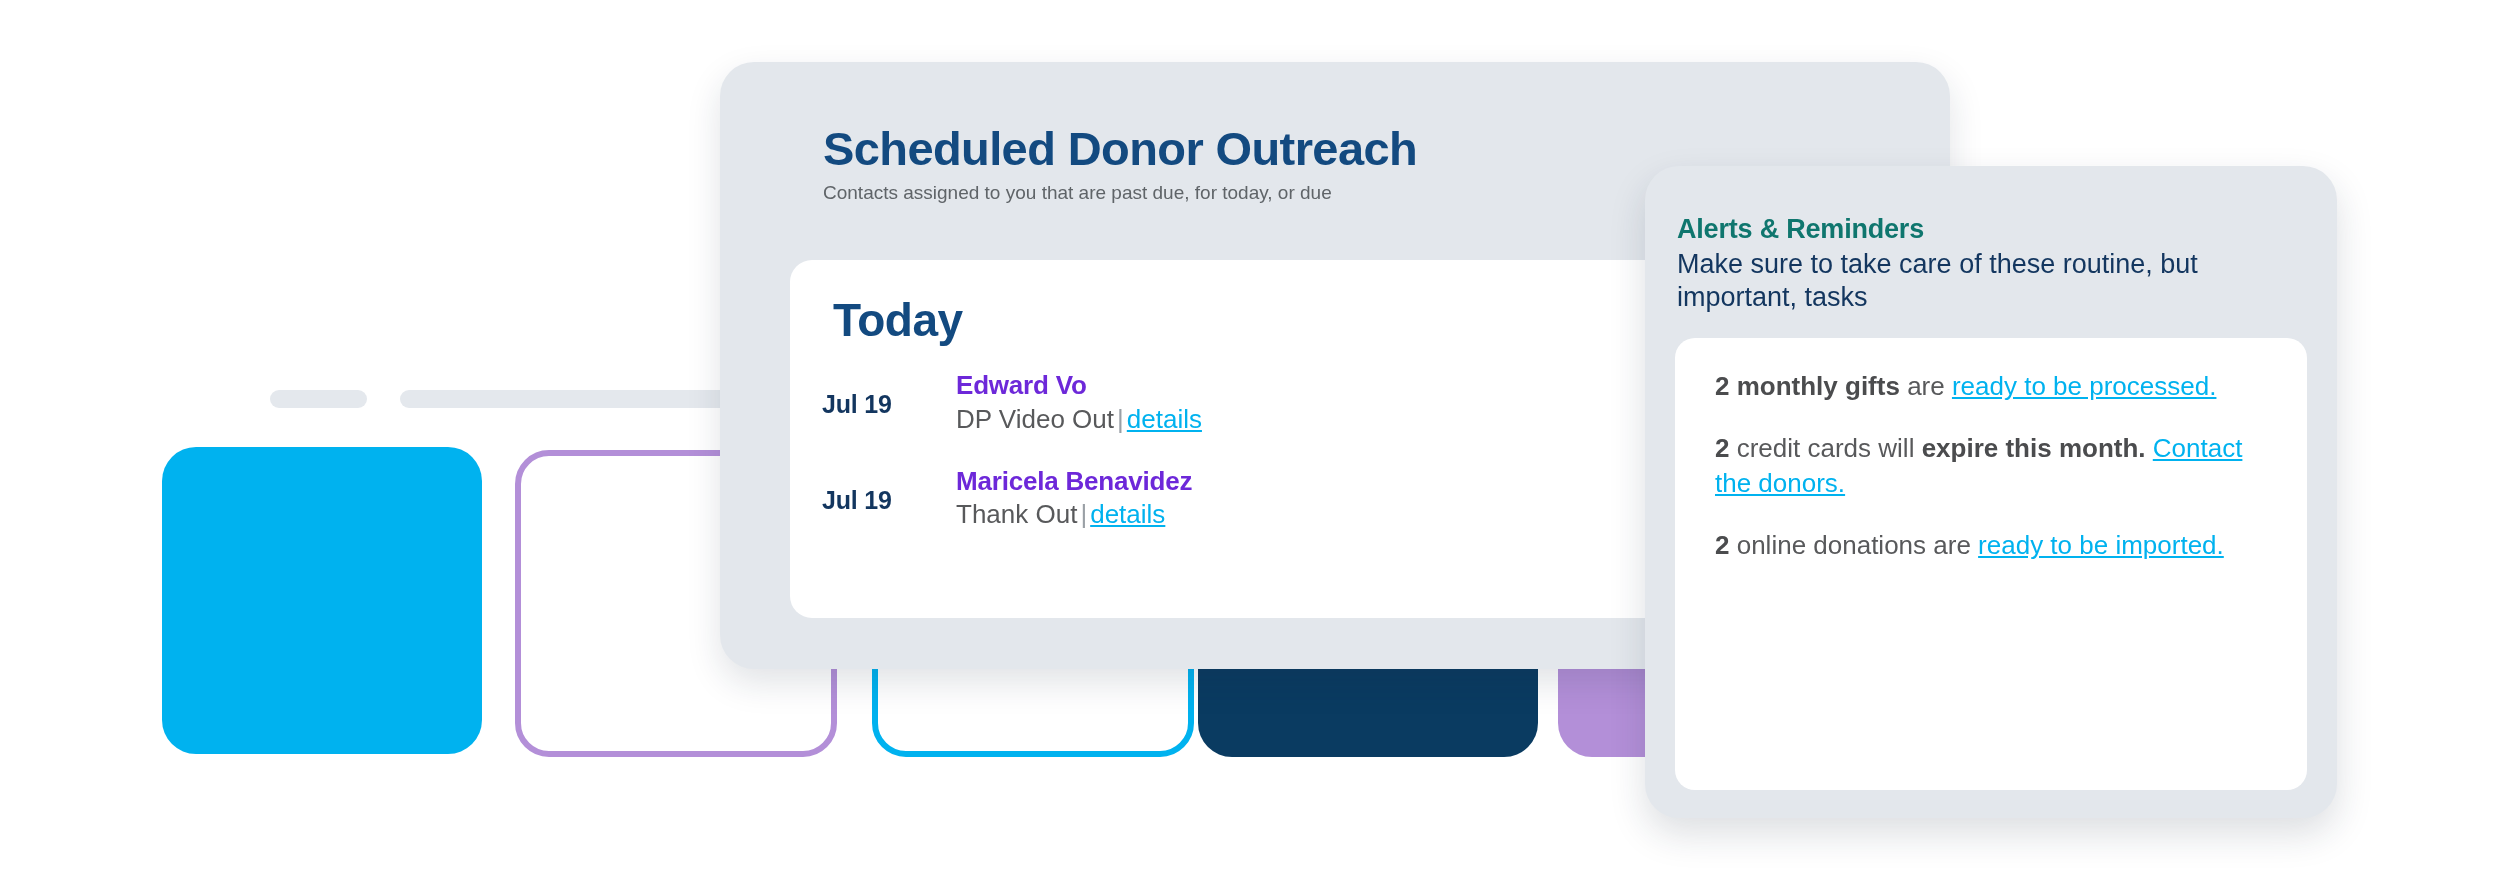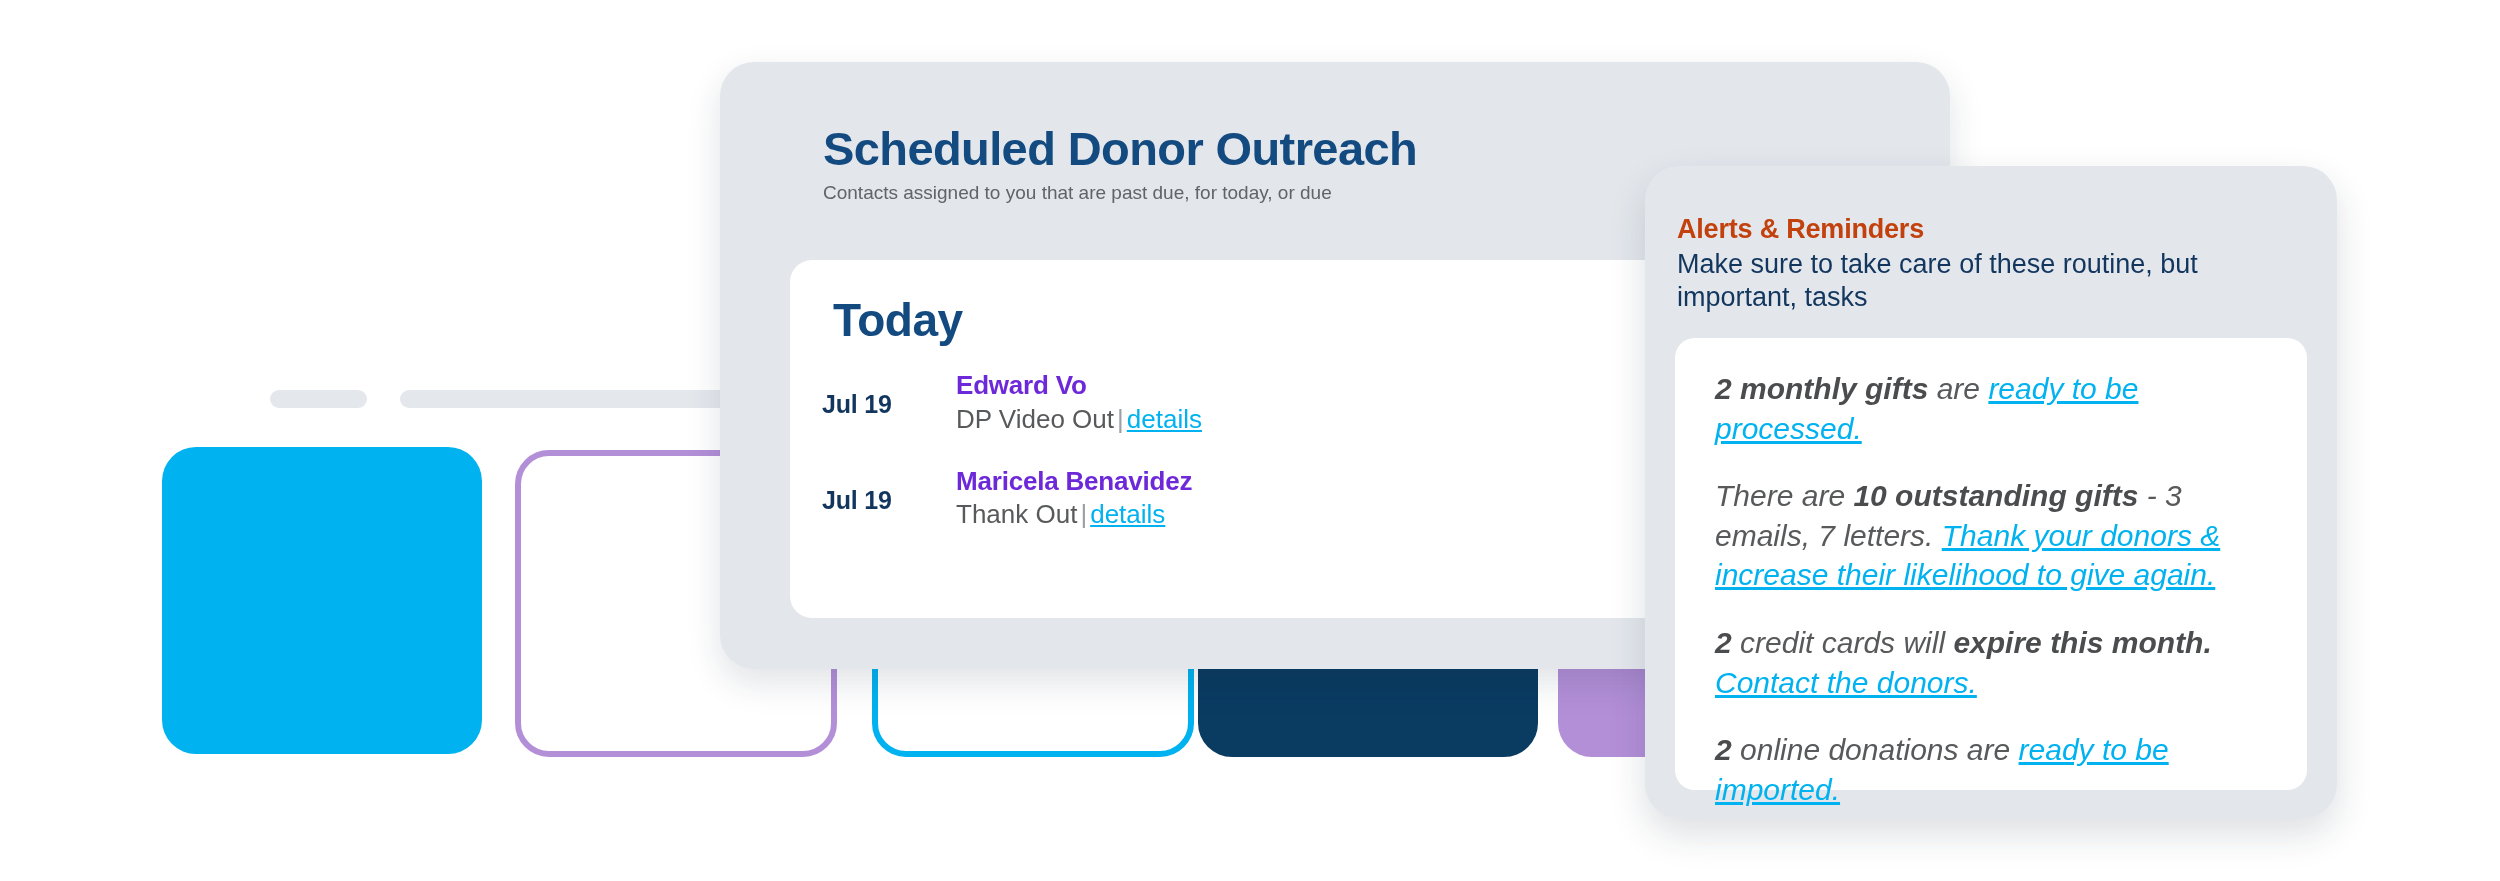--- a/index.html
+++ b/index.html
@@ -183,21 +183,21 @@
   }
   .alerts-head {
     position: absolute;
     left: 32px;
     top: 48px;
     right: 28px;
   }
   .alerts-title {
     font-size: 27px;
     font-weight: bold;
-    color: #c2410c;
+    color: #0f766e;
     margin: 0;
     letter-spacing: -0.2px;
   }
   .alerts-sub {
     font-size: 27px;
     color: #13365f;
     margin: 3px 0 0 0;
     line-height: 1.23;
   }
   .alerts-inner {
@@ -209,25 +209,24 @@
     background: #ffffff;
     border-radius: 20px;
   }
   .alerts-body {
     position: absolute;
     left: 40px;
     top: 31px;
     right: 30px;
   }
   .alert-item {
-    font-size: 30px;
+    font-size: 26px;
     color: #58595b;
     line-height: 1.32;
     margin-bottom: 28px;
-    font-style: italic;
   }
   .alert-item:last-child { margin-bottom: 6px; }
   .alert-item b {
     color: #4b4c4e;
     font-weight: bold;
   }
 </style>
 </head>
 <body>
 
@@ -273,18 +272,17 @@
 
 <div class="alerts-card">
   <div class="alerts-head">
     <div class="alerts-title">Alerts &amp; Reminders</div>
     <p class="alerts-sub">Make sure to take care of these routine, but important, tasks</p>
   </div>
 
   <div class="alerts-inner">
     <div class="alerts-body">
       <div class="alert-item"><b>2 monthly gifts</b><span> are </span><a class="lnk">ready to be processed.</a></div>
-      <div class="alert-item"><span>There are </span><b>10 outstanding gifts</b><span> - 3 emails, 7 letters. </span><a class="lnk">Thank your donors &amp; increase their likelihood to give again.</a></div>
       <div class="alert-item"><b>2</b><span> credit cards will </span><b>expire this month.</b><span> </span><a class="lnk">Contact the donors.</a></div>
       <div class="alert-item"><b>2</b><span> online donations are </span><a class="lnk">ready to be imported.</a></div>
     </div>
   </div>
 </div>
 
 </body></html>

